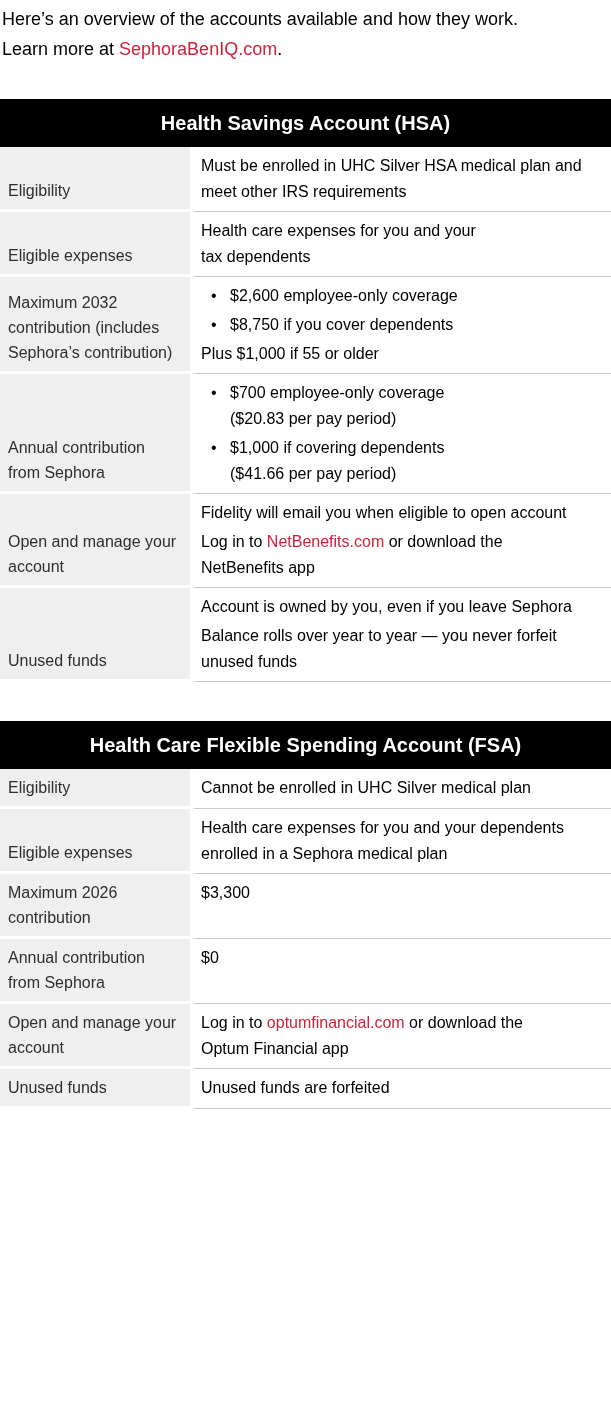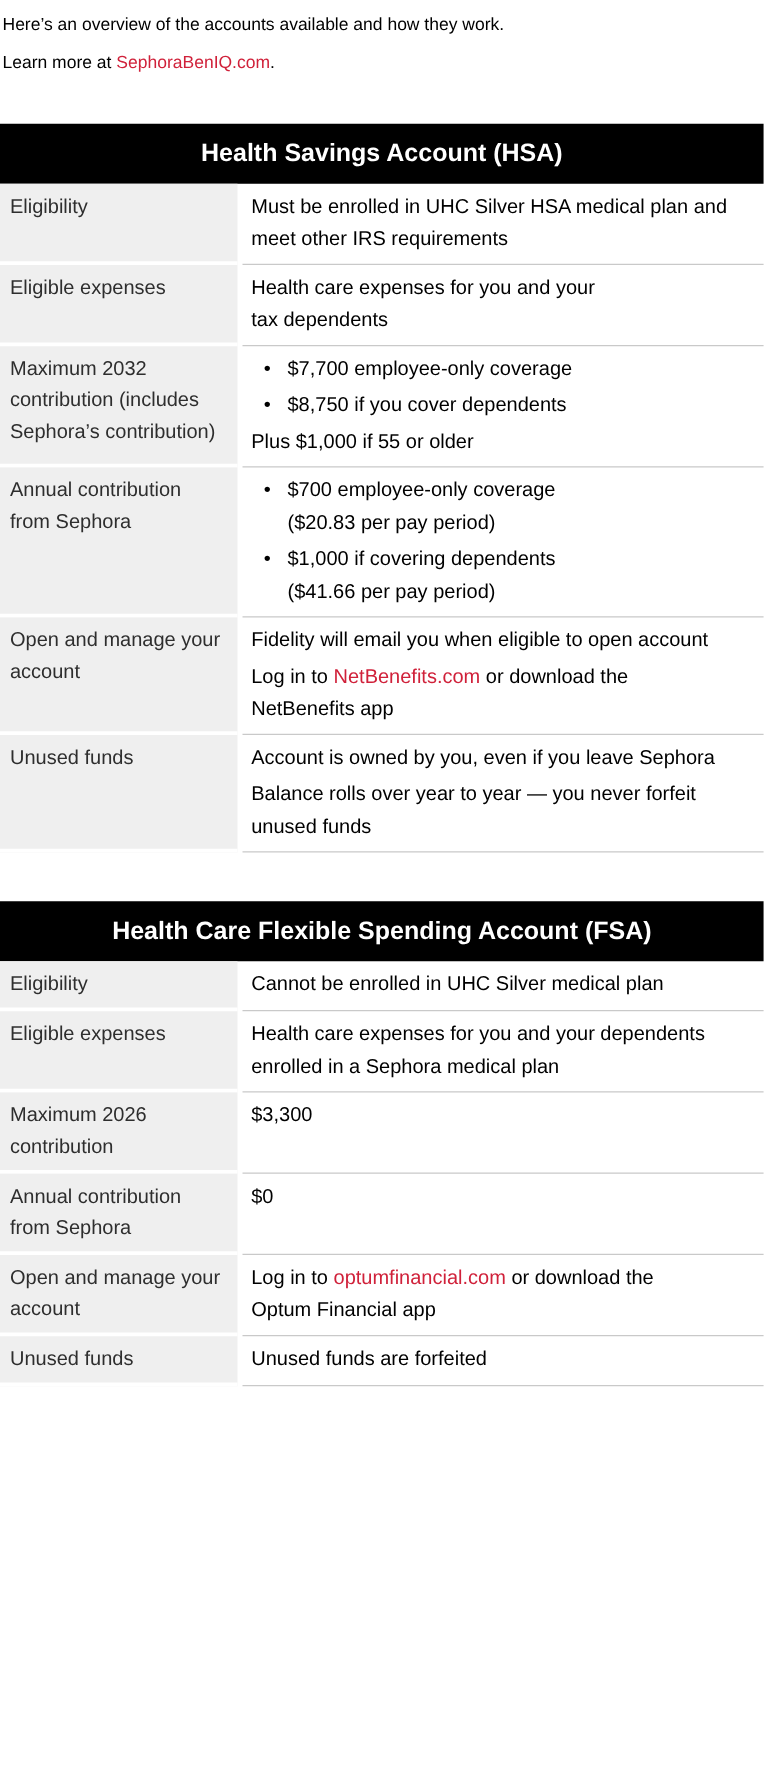--- a/index.html
+++ b/index.html
@@ -12,21 +12,21 @@
     min-height: 1426px;
     font-family: "Liberation Sans", sans-serif;
     color: #000;
     -webkit-font-smoothing: antialiased;
   }
   .page { width: 611px; }
 
   
   .intro {
     margin: 4px 0 0 2px;
-    font-size: 14px;
+    font-size: 18px;
     line-height: 30px;
     font-weight: 500;
     color: #000;
   }
 
   .link {
     color: var(--accent, #d0213a);
     font-weight: bold;
     cursor: pointer;
   }
@@ -50,21 +50,21 @@
 
   .cell-label {
     width: 190px;
     flex-shrink: 0;
     box-sizing: border-box;
     background: var(--label-bg, #efefef);
     border-bottom: 3px solid #ffffff;
     padding: 6px 10px 6px 8px;
     display: flex;
     flex-direction: column;
-    justify-content: flex-start;
+    justify-content: flex-end;
     font-size: 16px;
     line-height: 25px;
     color: #2e2e2e;
   }
 
   .cell-content {
     flex: 1;
     box-sizing: border-box;
     margin-left: 4px;
     border-bottom: 1px solid var(--row-border, #c9c9c9);
@@ -113,21 +113,21 @@
             <div class="para"><span>Health care expenses for you and your</span><br><span>tax dependents</span></div>
           </div>
         </div>
         <div class="row">
           <div class="cell-label">
             <span>Maximum 2032 contribution (includes Sephora’s contribution)</span>
           </div>
           <div class="cell-content">
             <div class="bullet-item">
               <span class="bullet-dot">•</span>
-              <span class="bullet-text"><span>$7,700 employee-only coverage</span></span>
+              <span class="bullet-text"><span>$2,600 employee-only coverage</span></span>
             </div>
             <div class="bullet-item">
               <span class="bullet-dot">•</span>
               <span class="bullet-text"><span>$8,750 if you cover dependents</span></span>
             </div>
             <div class="para"><span>Plus $1,000 if 55 or older</span></div>
           </div>
         </div>
         <div class="row">
           <div class="cell-label">

